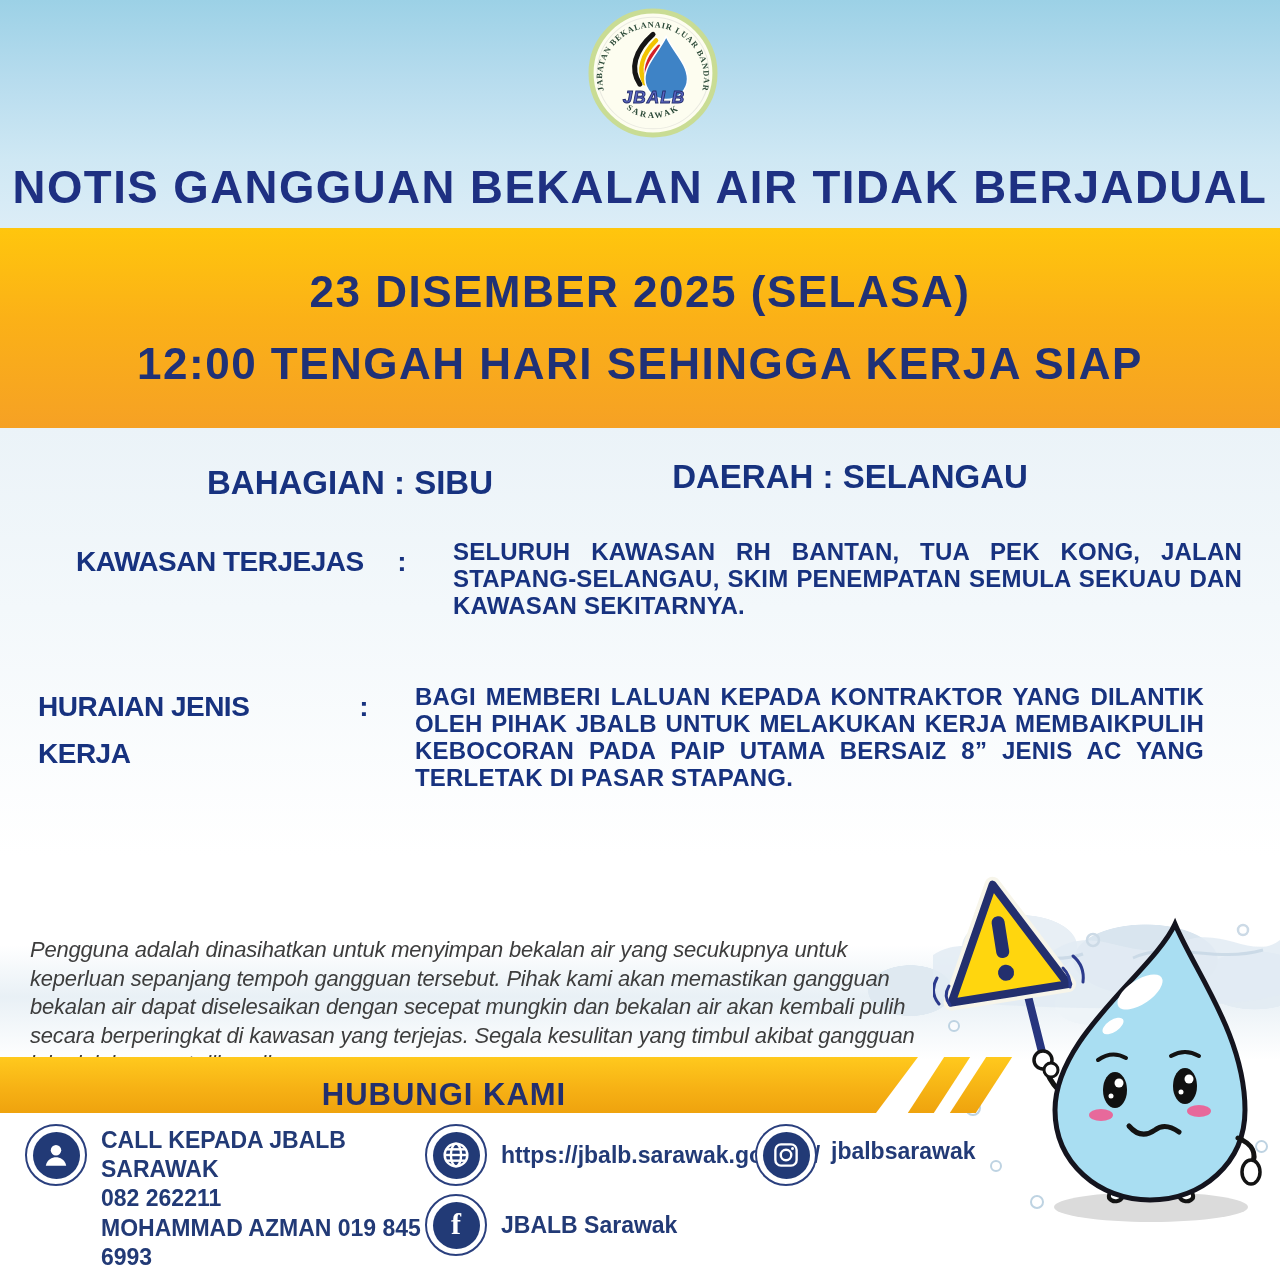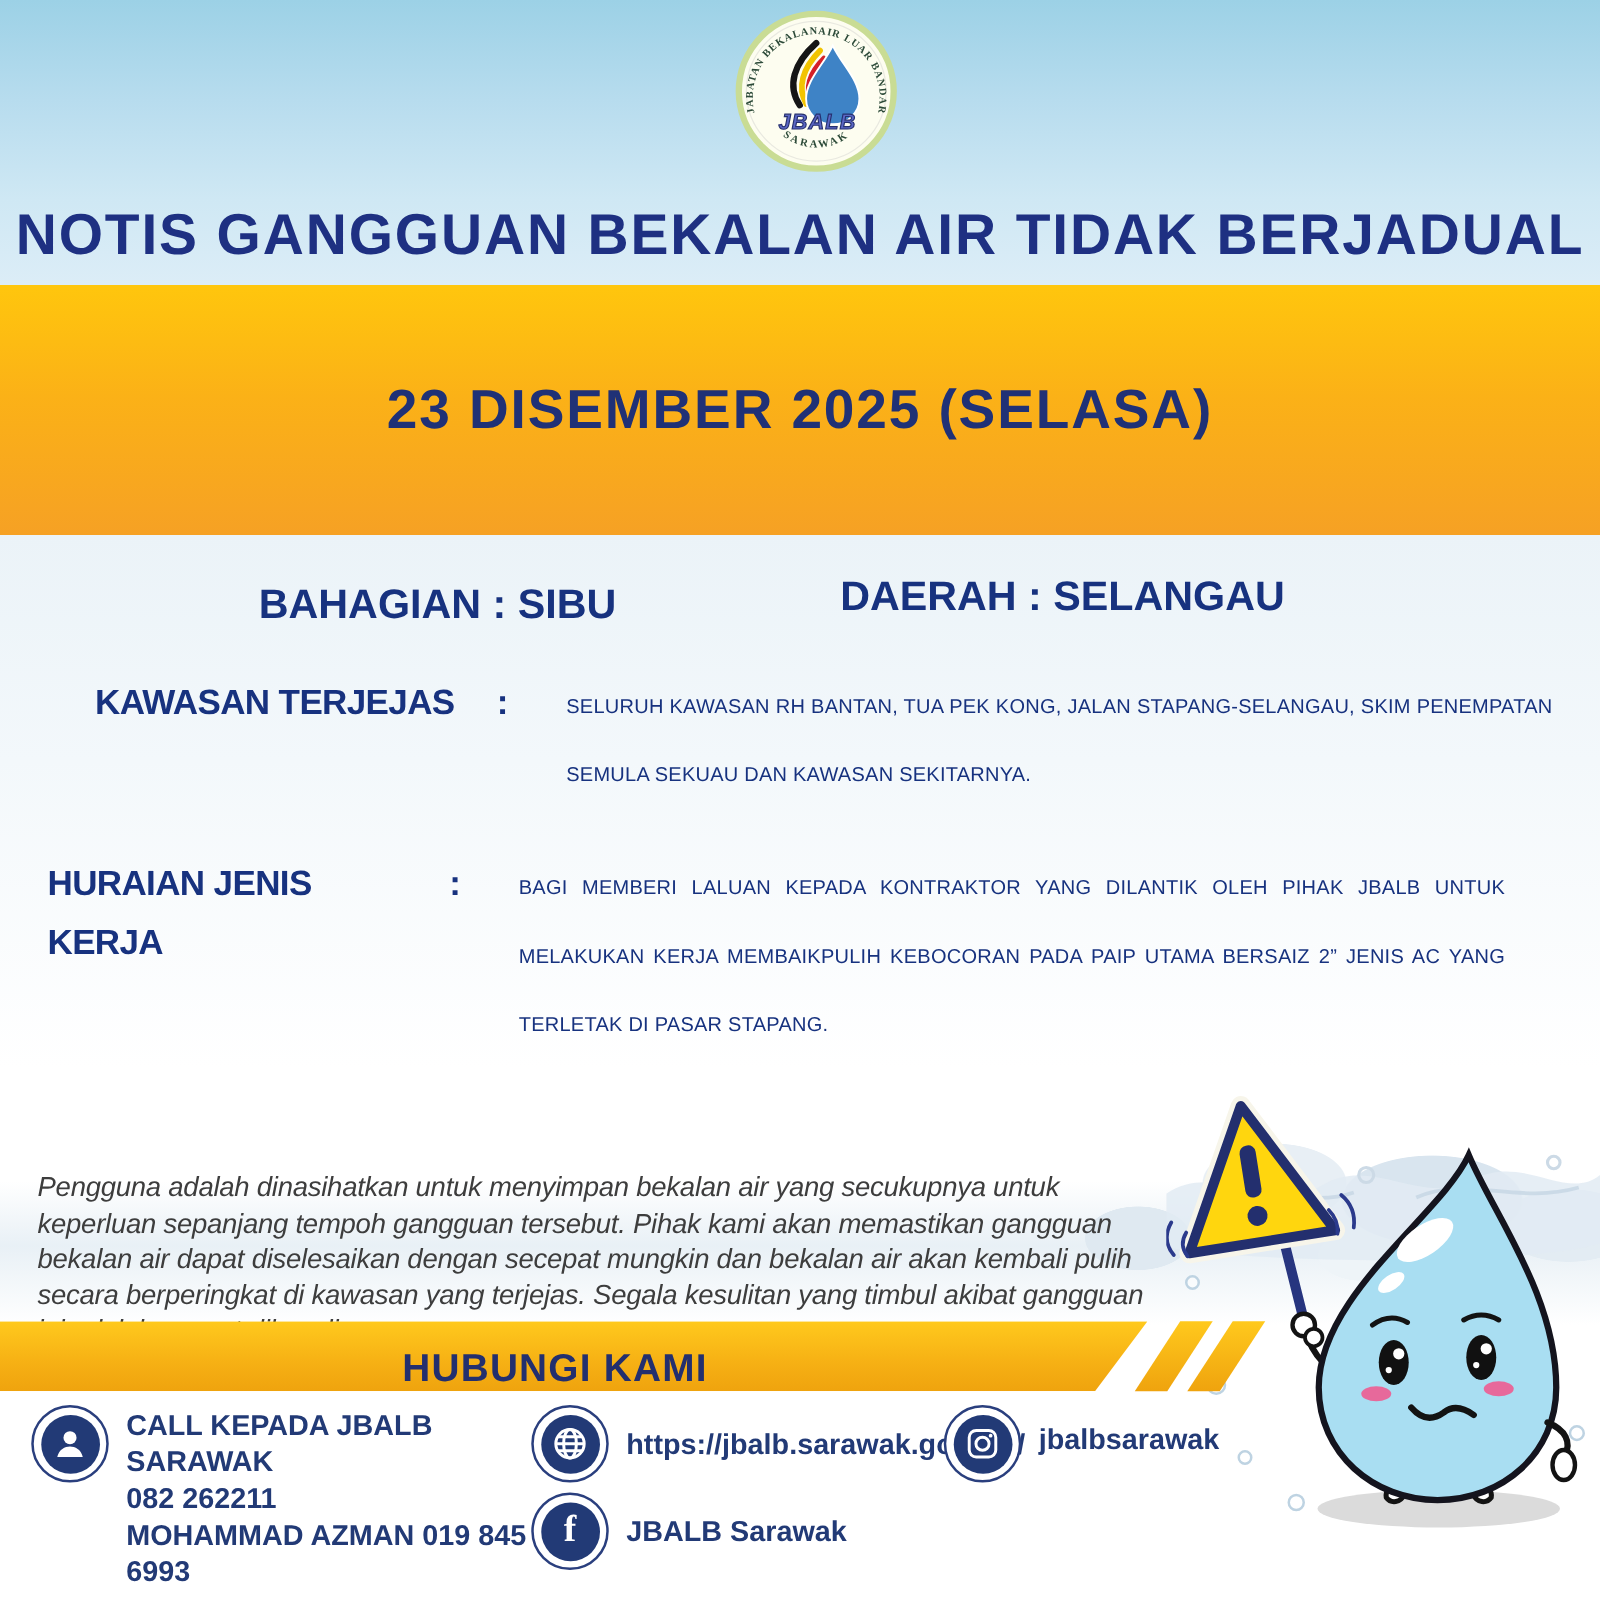--- a/index.html
+++ b/index.html
@@ -37,21 +37,21 @@
   .region-daerah{left:630px;width:440px;top:0px;}
   .detail-row{
     position:absolute;left:38px;width:1166px;
     display:grid;grid-template-columns:305px 42px 1fr;align-items:start;
   }
   .detail-row-1{top:538px;margin-left:38px;}
   .detail-row-2{top:683px;}
   .detail-label{font-size:28px;font-weight:bold;color:#17327f;line-height:47px;letter-spacing:-0.5px;}
   .detail-colon{font-size:28px;font-weight:bold;color:#17327f;line-height:47px;text-align:center;}
   .detail-value{
-    font-size:16px;font-weight:normal;color:#17327f;line-height:55px;
+    font-size:24px;font-weight:bold;color:#17327f;line-height:27px;
     text-align:justify;padding-left:30px;letter-spacing:0.2px;
   }
   
   .ripple-band{
     position:absolute;top:945px;left:0;width:1280px;height:115px;z-index:1;
     background:linear-gradient(180deg,rgba(214,228,238,0) 0%,rgba(214,228,238,.55) 45%,rgba(214,228,238,0) 100%);
   }
   .splash-right{
     position:absolute;top:858px;left:860px;width:420px;height:170px;z-index:1;
     background:
@@ -130,20 +130,21 @@
 
         <path d="M77 28 C70 43 56 55 56 70 a 21 20 0 0 0 42 0 C98 55 84 43 77 28 Z" fill="#3e83c6" stroke="#ffffff" stroke-width="1.5"></path>
         <text x="65" y="94" text-anchor="middle" font-size="17" font-weight="bold" font-style="italic" fill="#5a66c4" stroke="#26306e" stroke-width="0.9" letter-spacing="1">JBALB</text>
       </svg>
     </div>
     <div class="main-title">NOTIS GANGGUAN BEKALAN AIR TIDAK BERJADUAL</div>
   </div>
 
   <div class="date-band">
     <div class="date-line">23 DISEMBER 2025 (SELASA)</div>
+    <div class="date-line">12:00 TENGAH HARI SEHINGGA KERJA SIAP</div>
   </div>
 
   <div class="info-bg"></div>
 
   <div class="region-row">
     <div class="region-item region-bahagian">
       <span>BAHAGIAN</span>
       <span>:</span>
       <span>SIBU</span>
     </div>
@@ -156,21 +157,21 @@
 
   <div class="detail-row detail-row-1">
     <div class="detail-label">KAWASAN TERJEJAS</div>
     <div class="detail-colon">:</div>
     <div class="detail-value">SELURUH KAWASAN RH BANTAN, TUA PEK KONG, JALAN STAPANG-SELANGAU, SKIM PENEMPATAN SEMULA SEKUAU DAN KAWASAN SEKITARNYA.</div>
   </div>
 
   <div class="detail-row detail-row-2">
     <div class="detail-label">HURAIAN JENIS KERJA</div>
     <div class="detail-colon">:</div>
-    <div class="detail-value">BAGI MEMBERI LALUAN KEPADA KONTRAKTOR YANG DILANTIK OLEH PIHAK JBALB UNTUK MELAKUKAN KERJA MEMBAIKPULIH KEBOCORAN PADA PAIP UTAMA BERSAIZ 2” JENIS AC YANG TERLETAK DI PASAR STAPANG.</div>
+    <div class="detail-value">BAGI MEMBERI LALUAN KEPADA KONTRAKTOR YANG DILANTIK OLEH PIHAK JBALB UNTUK MELAKUKAN KERJA MEMBAIKPULIH KEBOCORAN PADA PAIP UTAMA BERSAIZ 8” JENIS AC YANG TERLETAK DI PASAR STAPANG.</div>
   </div>
 
   <div class="ripple-band"></div>
   <div class="splash-right"></div>
   <span class="bubble" style="left:965px;top:1100px;width:12px;height:12px;"></span>
   <span class="bubble" style="left:990px;top:1160px;width:8px;height:8px;"></span>
   <span class="bubble" style="left:1030px;top:1195px;width:10px;height:10px;"></span>
   <span class="bubble" style="left:948px;top:1020px;width:8px;height:8px;"></span>
   <span class="bubble" style="left:1255px;top:1140px;width:9px;height:9px;"></span>
 

